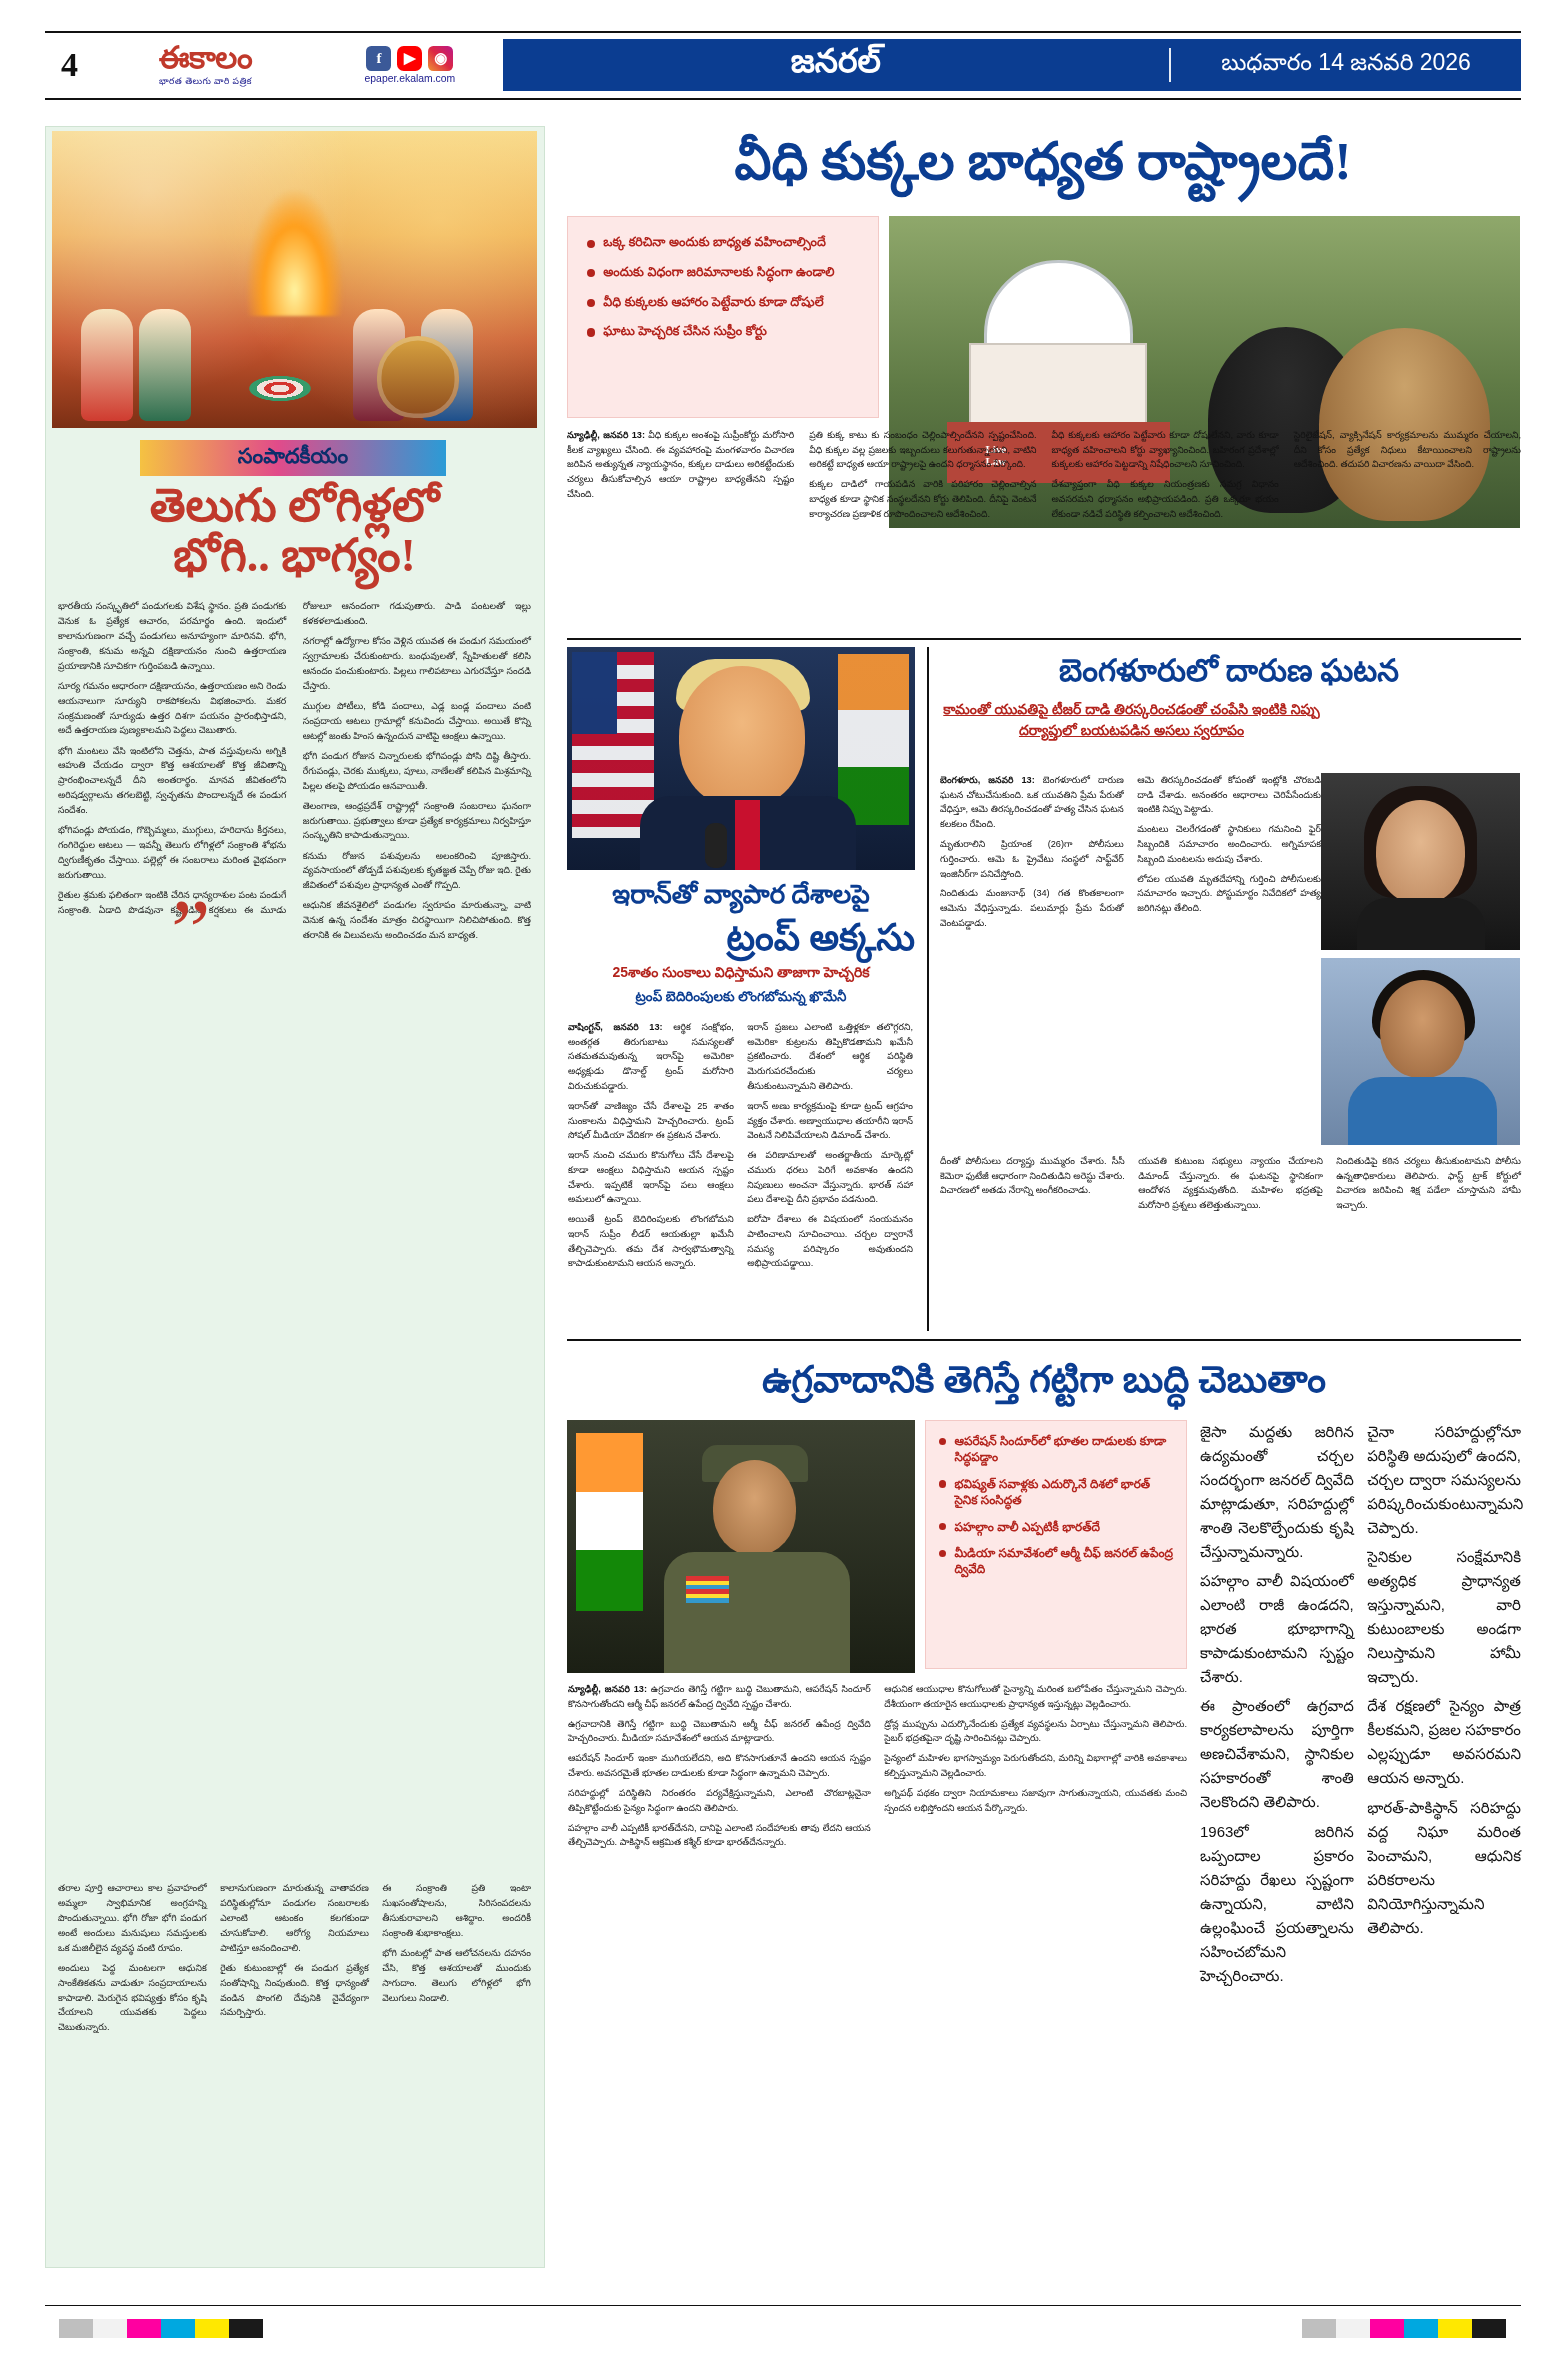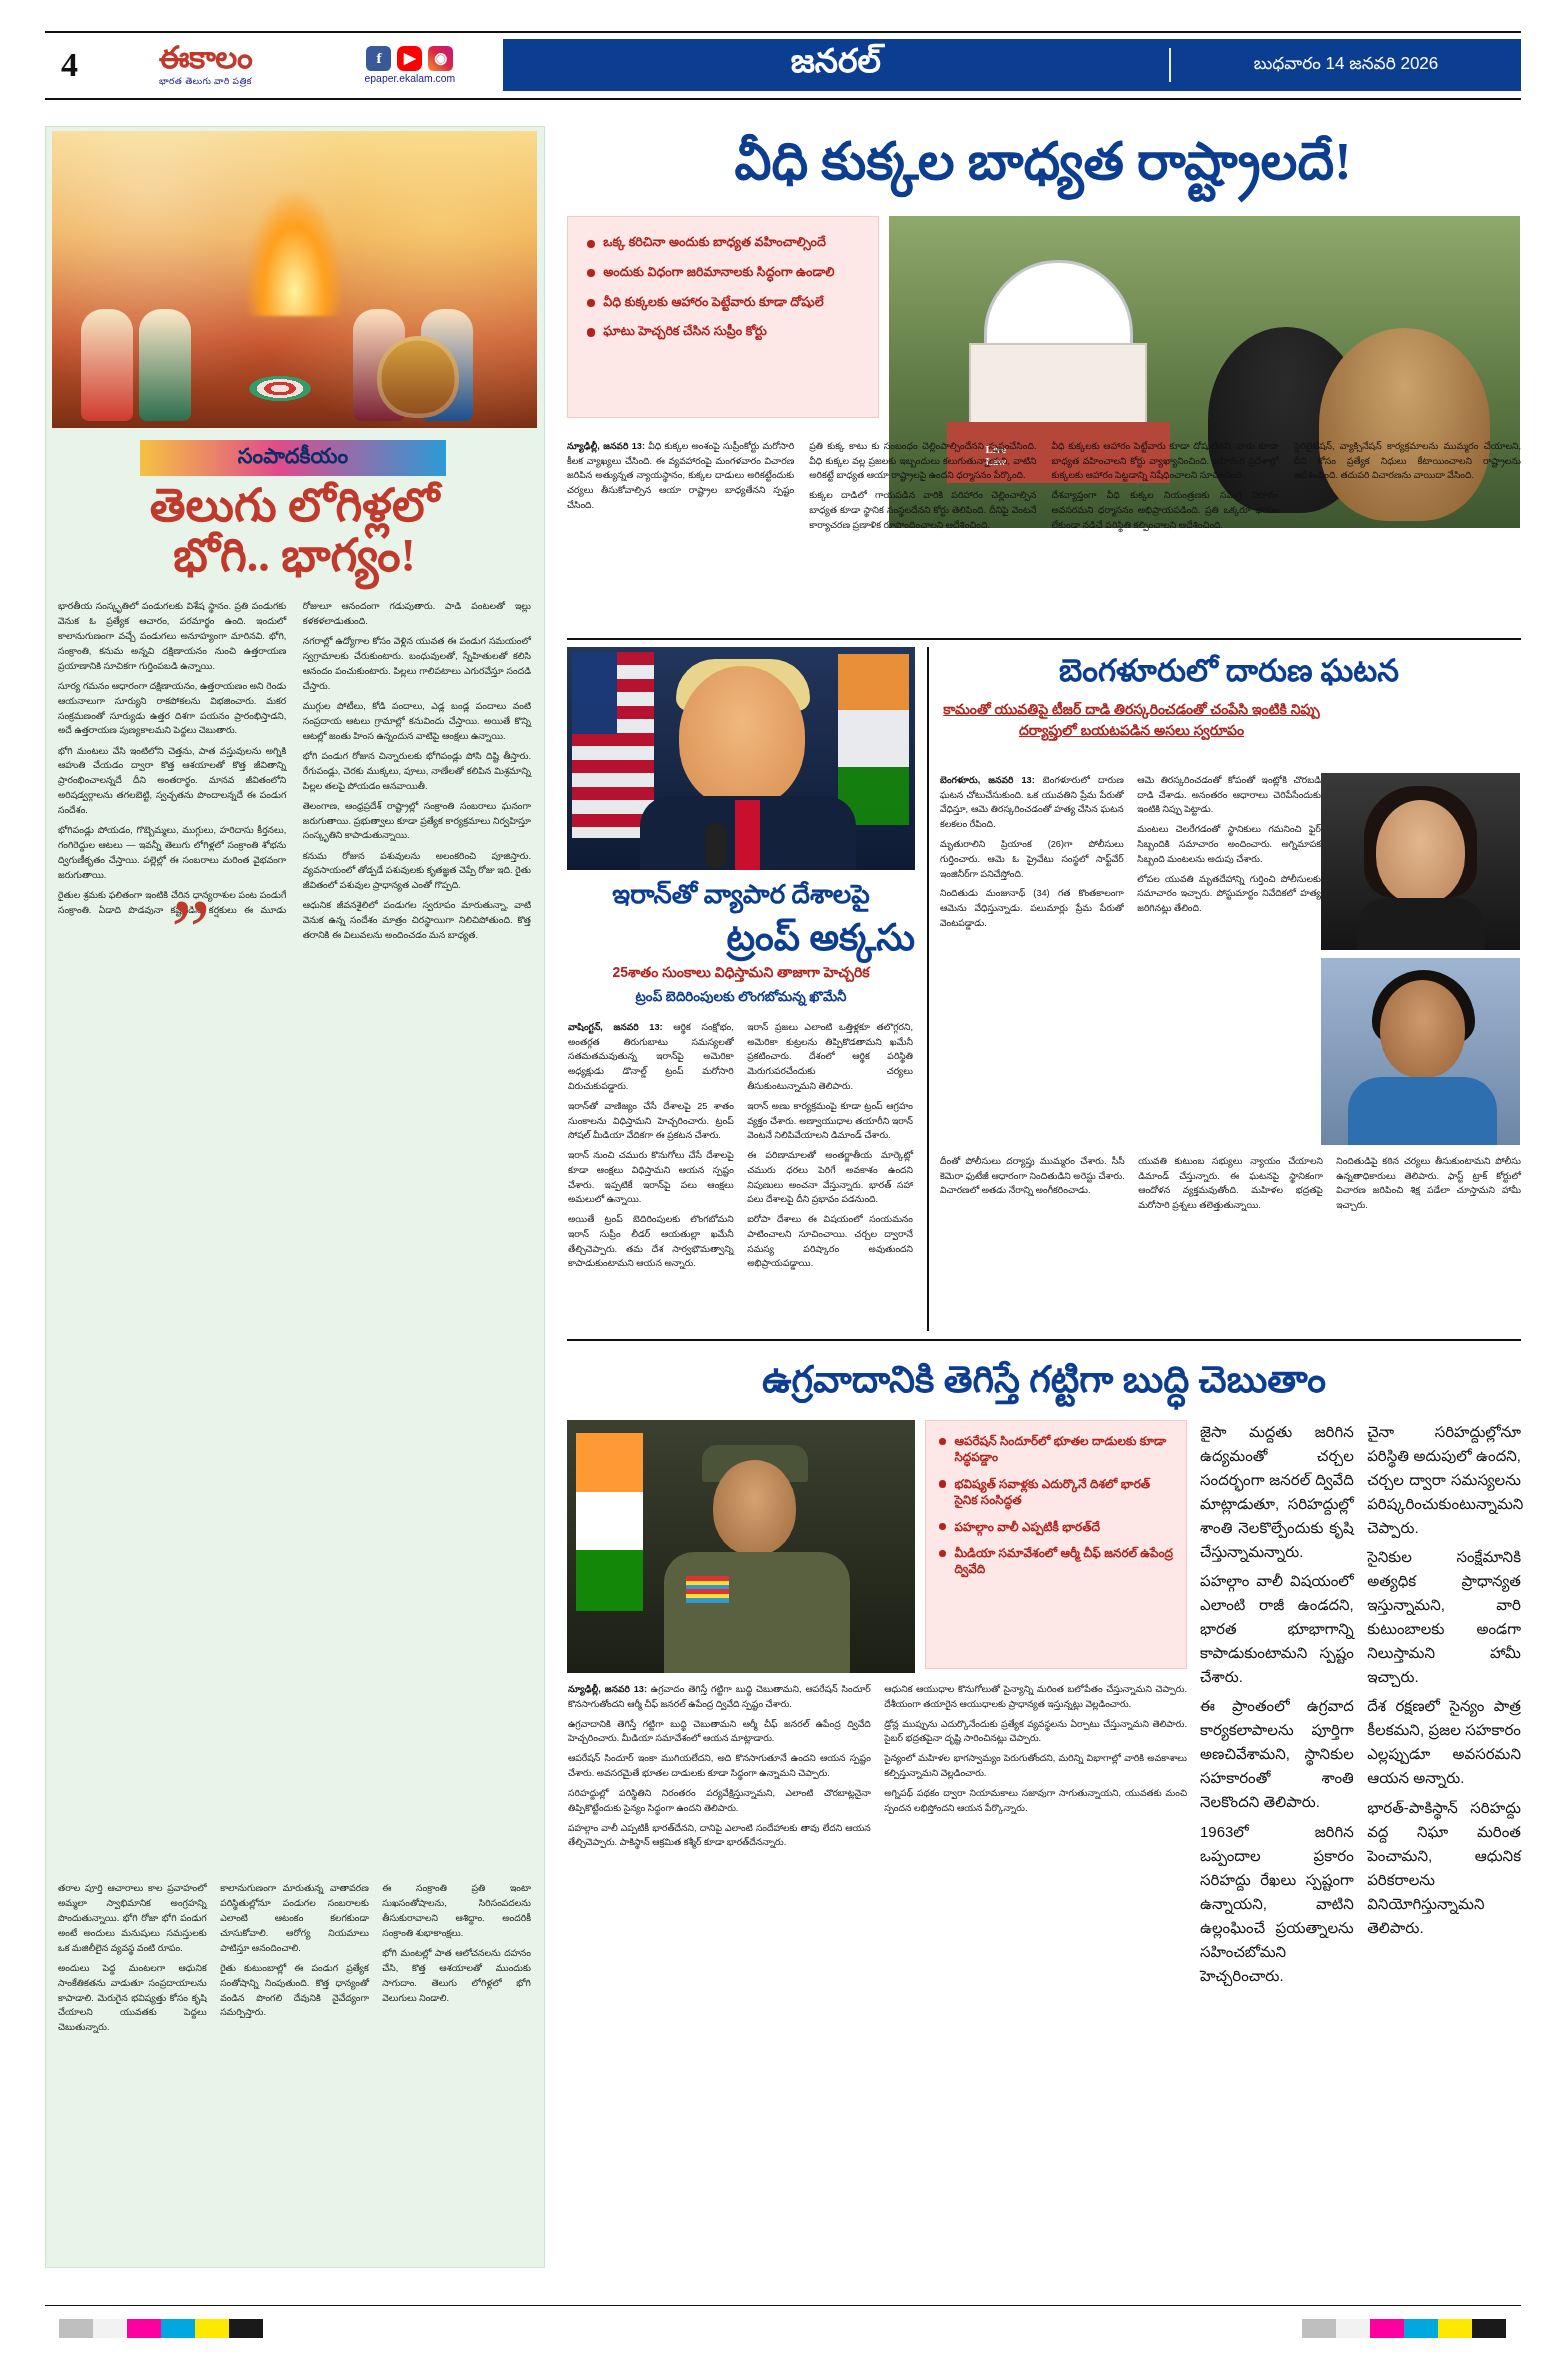--- a/index.html
+++ b/index.html
@@ -58,21 +58,21 @@
     display:flex; align-items:center; position:relative;
   }
   .mast-banner .section-title {
     flex:1; text-align:center; color:#fff; font-size:33px; font-weight:bold;
     font-family:"Liberation Serif", serif;
   }
   .mast-banner .divider {
     width:2.2px; height:34px; background:#fff; opacity:.9;
   }
   .mast-banner .date {
-    width:350px; text-align:center; color:#fff; font-size:17px;
+    width:350px; text-align:center; color:#fff; font-size:23px;
   }
 
   .rule-top { position:absolute; top:31px; left:45px; width:1476px; height:2.2px; background:#111; }
   .rule-under { position:absolute; top:98px; left:45px; width:1476px; height:1.5px; background:#111; }
 
   
   .left-col {
     position:absolute; top:126px; left:45px; width:500px; height:2142px;
     background:#e8f4ea;
     border:0.7px solid #cfe3d2;
@@ -197,21 +197,21 @@
     background:radial-gradient(ellipse at 50% 30%, #2b2b2b, #141414);
     border-radius:50% 50% 40% 40%;
   }
   .sc-photo .dog2 {
     position:absolute; right:30px; bottom:7.4px; width:171px; height:193px;
     background:radial-gradient(ellipse at 50% 30%, #caa26a, #8a5c2e);
     border-radius:50% 50% 40% 40%;
   }
 
   .sc-story {
-    position:absolute; top:439px; left:567px; width:954px; height:190px;
+    position:absolute; top:428px; left:567px; width:954px; height:190px;
     column-count:4; column-gap:15px;
     font-size:9.2px; line-height:1.6; text-align:justify;
   }
   .sc-story p { margin:0 0 5.2px 0; }
   .dateline { font-weight:bold; }
 
   
   .hline { position:absolute; background:#111; height:1.5px; }
   .vline { position:absolute; background:#111; width:1.5px; }
 

